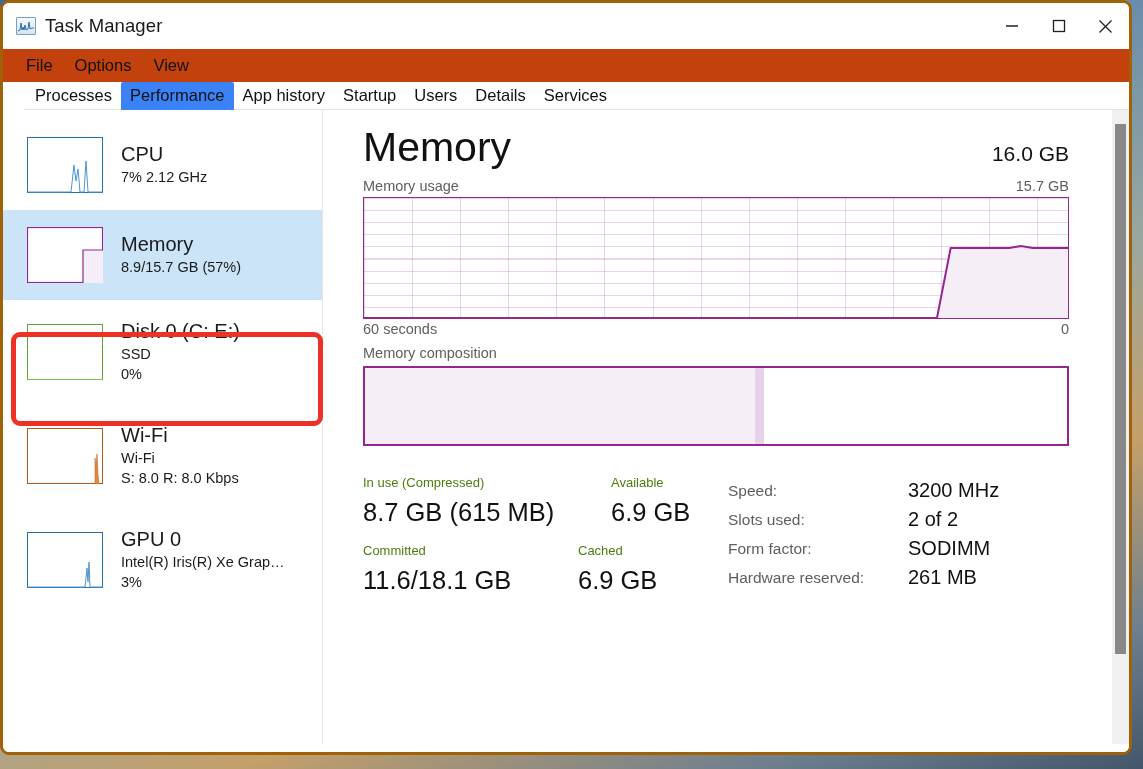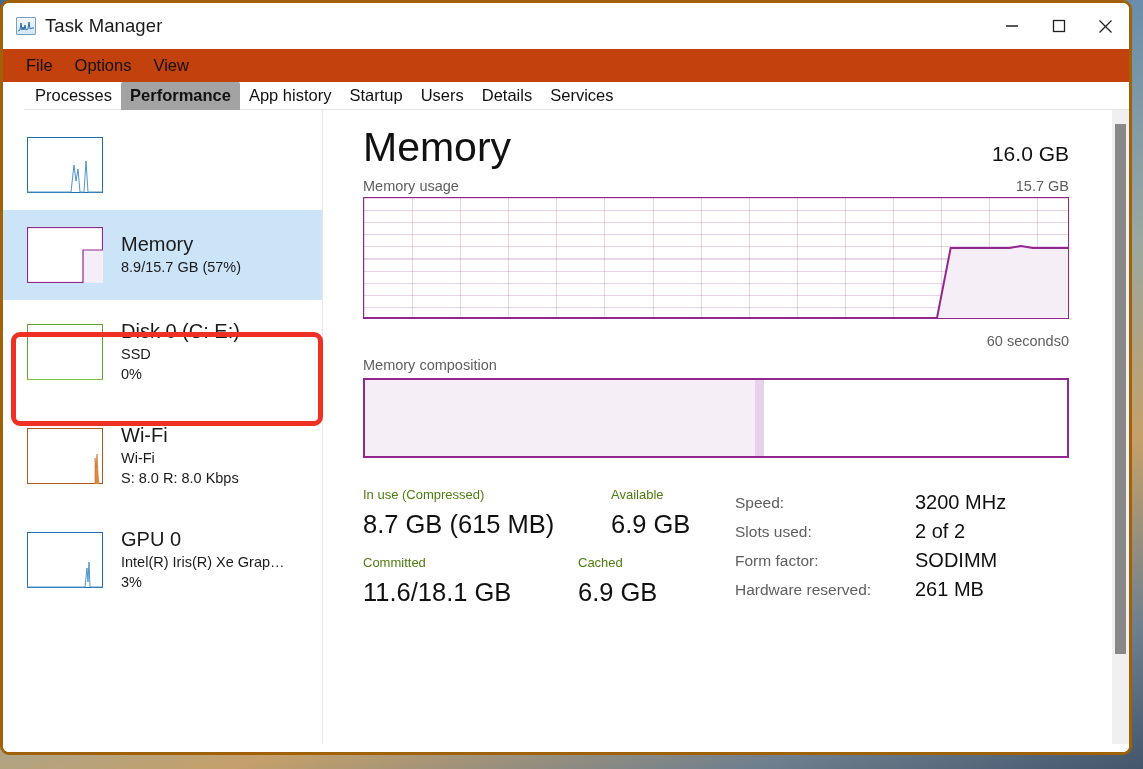--- a/index.html
+++ b/index.html
@@ -89,24 +89,23 @@
   }
   .tab {
     font-size: 16.5px;
     color: #111;
     padding: 2px 9px 4px 9px;
     line-height: 22px;
     position: relative;
     z-index: 2;
   }
   .tab.active {
-    background: #a3a3a3;
+    background: #3b82f6;
     border-top-left-radius: 2px;
     border-top-right-radius: 2px;
-    font-weight: bold;
   }
 
   
   #content {
     position: relative;
     height: 634px;
     display: flex;
   }
   #sidebar {
     width: 320px;
@@ -195,21 +194,21 @@
     background: #ffffff;
     overflow: hidden;
   }
   #graph .grid {
     position: absolute; inset: 0;
     background-image:
       repeating-linear-gradient(to right, rgba(147,39,143,.20) 0 1px, transparent 1px 48.1px),
       repeating-linear-gradient(to bottom, rgba(147,39,143,.20) 0 1px, transparent 1px 12.1px);
   }
   #graph svg { position: absolute; inset: 0; width: 100%; height: 100%; }
-  .axis-row { display: flex; justify-content: flex-end; margin-top: 14px; margin-bottom: 8px; }
+  .axis-row { display: flex; justify-content: space-between; margin-top: 2px; margin-bottom: 8px; }
   .axis-lbl { font-size: 14.5px; color: #5e5e5e; }
 
   #composition {
     height: 80px;
     border: 2px solid #93278f;
     display: flex;
     background: #ffffff;
     overflow: hidden;
   }
   .comp-inuse { background: #f6eef6; height: 100%; }
@@ -221,21 +220,21 @@
     display: flex;
     margin-top: 26px;
   }
   #stats-left { width: 360px; flex: none; }
   .stat-row { display: flex; margin-bottom: 10px; }
   .stat-block { }
   .stat-label { font-size: 13px; color: #4d7c0f; line-height: 22px; }
   .stat-value { font-size: 25.5px; color: #111; line-height: 36px; white-space: nowrap; }
 
   #stats-right {
-    margin-left: 12px;
+    margin-left: 5px;
     padding-top: 4px;
   }
   .kv { display: flex; line-height: 29px; }
   .kv .k { font-size: 15.5px; color: #5e5e5e; width: 180px; }
   .kv .v { font-size: 20px; color: #111; }
 
   
   #scroll-track {
     position: absolute;
     right: 0; top: 0;
@@ -317,20 +316,24 @@
 
     <div id="sidebar">
 
       <div class="side-item">
         <div class="mini">
           <svg width="76" height="56" viewBox="0 0 76 56">
             <rect x="0.5" y="0.5" width="75" height="55" fill="#fff" stroke="#1f6fb5" stroke-width="1"></rect>
             <path d="M0,55 L44,55 L47,28 L49,44 L51,32 L53,55 L57,55 L59,24 L61,55 L76,55" fill="none" stroke="#4f94cd" stroke-width="1"></path>
           </svg>
         </div>
+        <div class="side-text">
+          <div class="side-title">CPU</div>
+          <div class="side-sub">7%  2.12 GHz</div>
+        </div>
       </div>
 
       <div class="side-item selected">
         <div class="mini">
           <svg width="76" height="56" viewBox="0 0 76 56">
             <rect x="0.5" y="0.5" width="75" height="55" fill="#fff" stroke="#93278f" stroke-width="1.2"></rect>
             <path d="M56,56 L56,23 L76,23 L76,56 Z" fill="#f6eef6" stroke="none"></path>
             <path d="M56,56 L56,23 L76,23" fill="none" stroke="#93278f" stroke-width="1.2"></path>
           </svg>
         </div>

